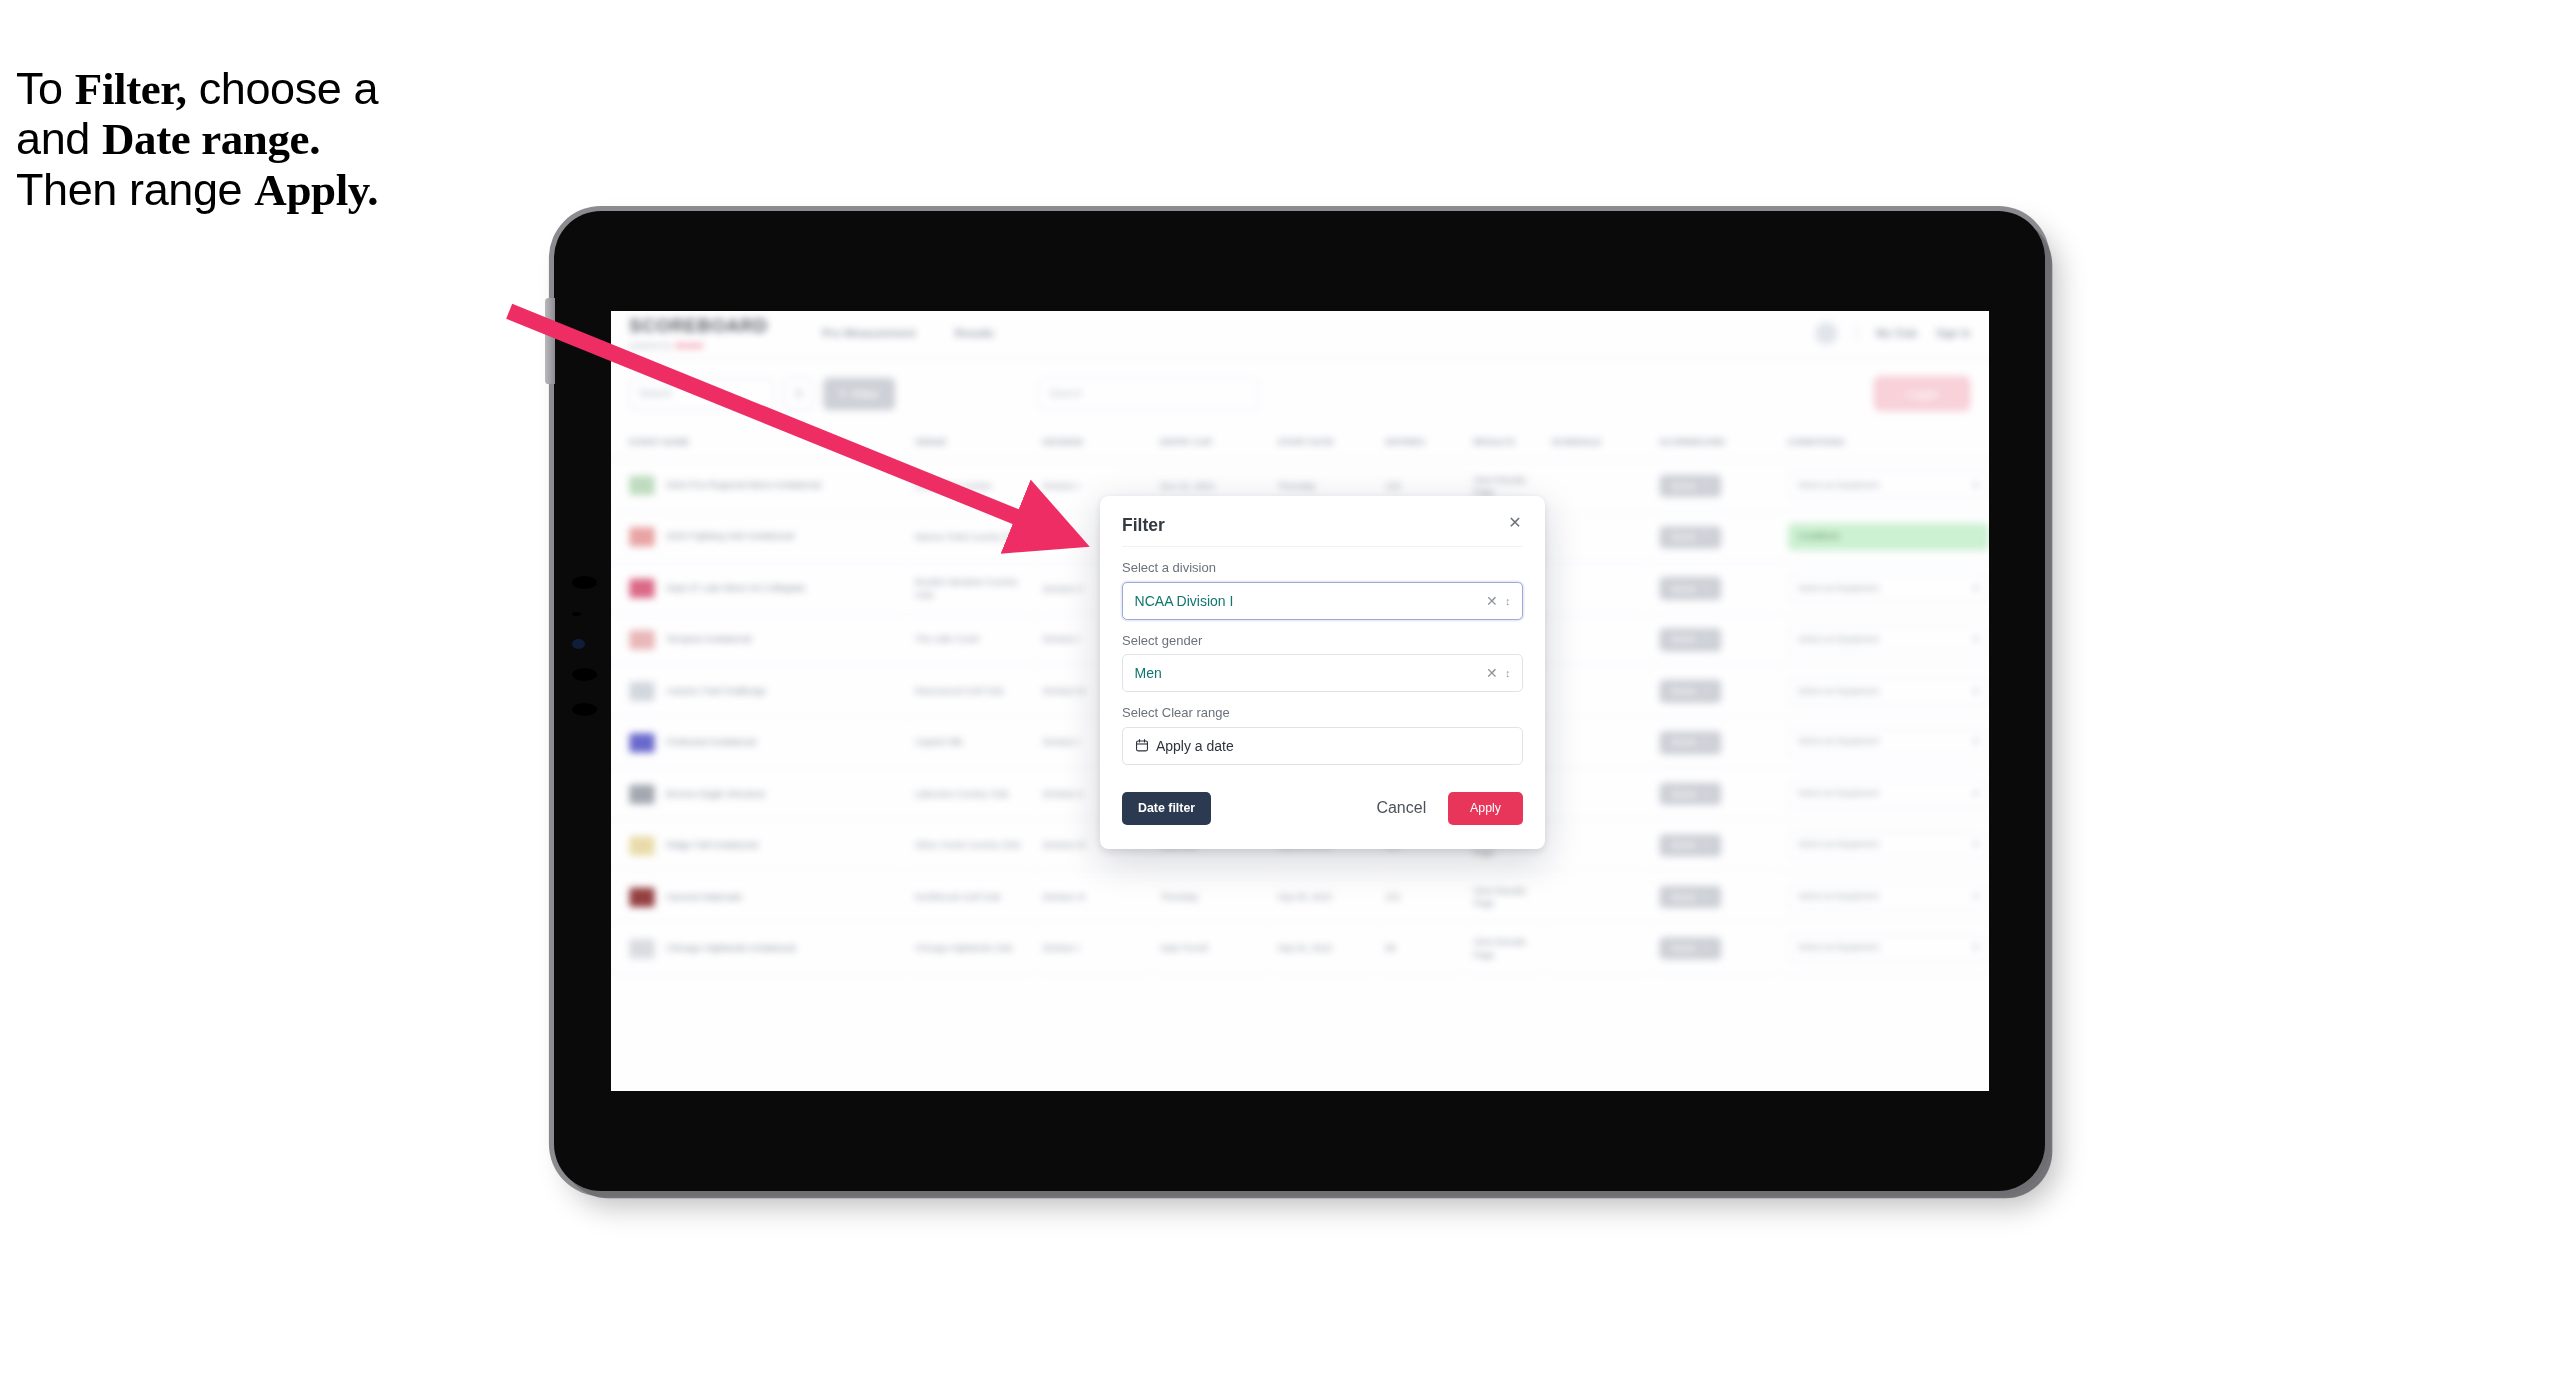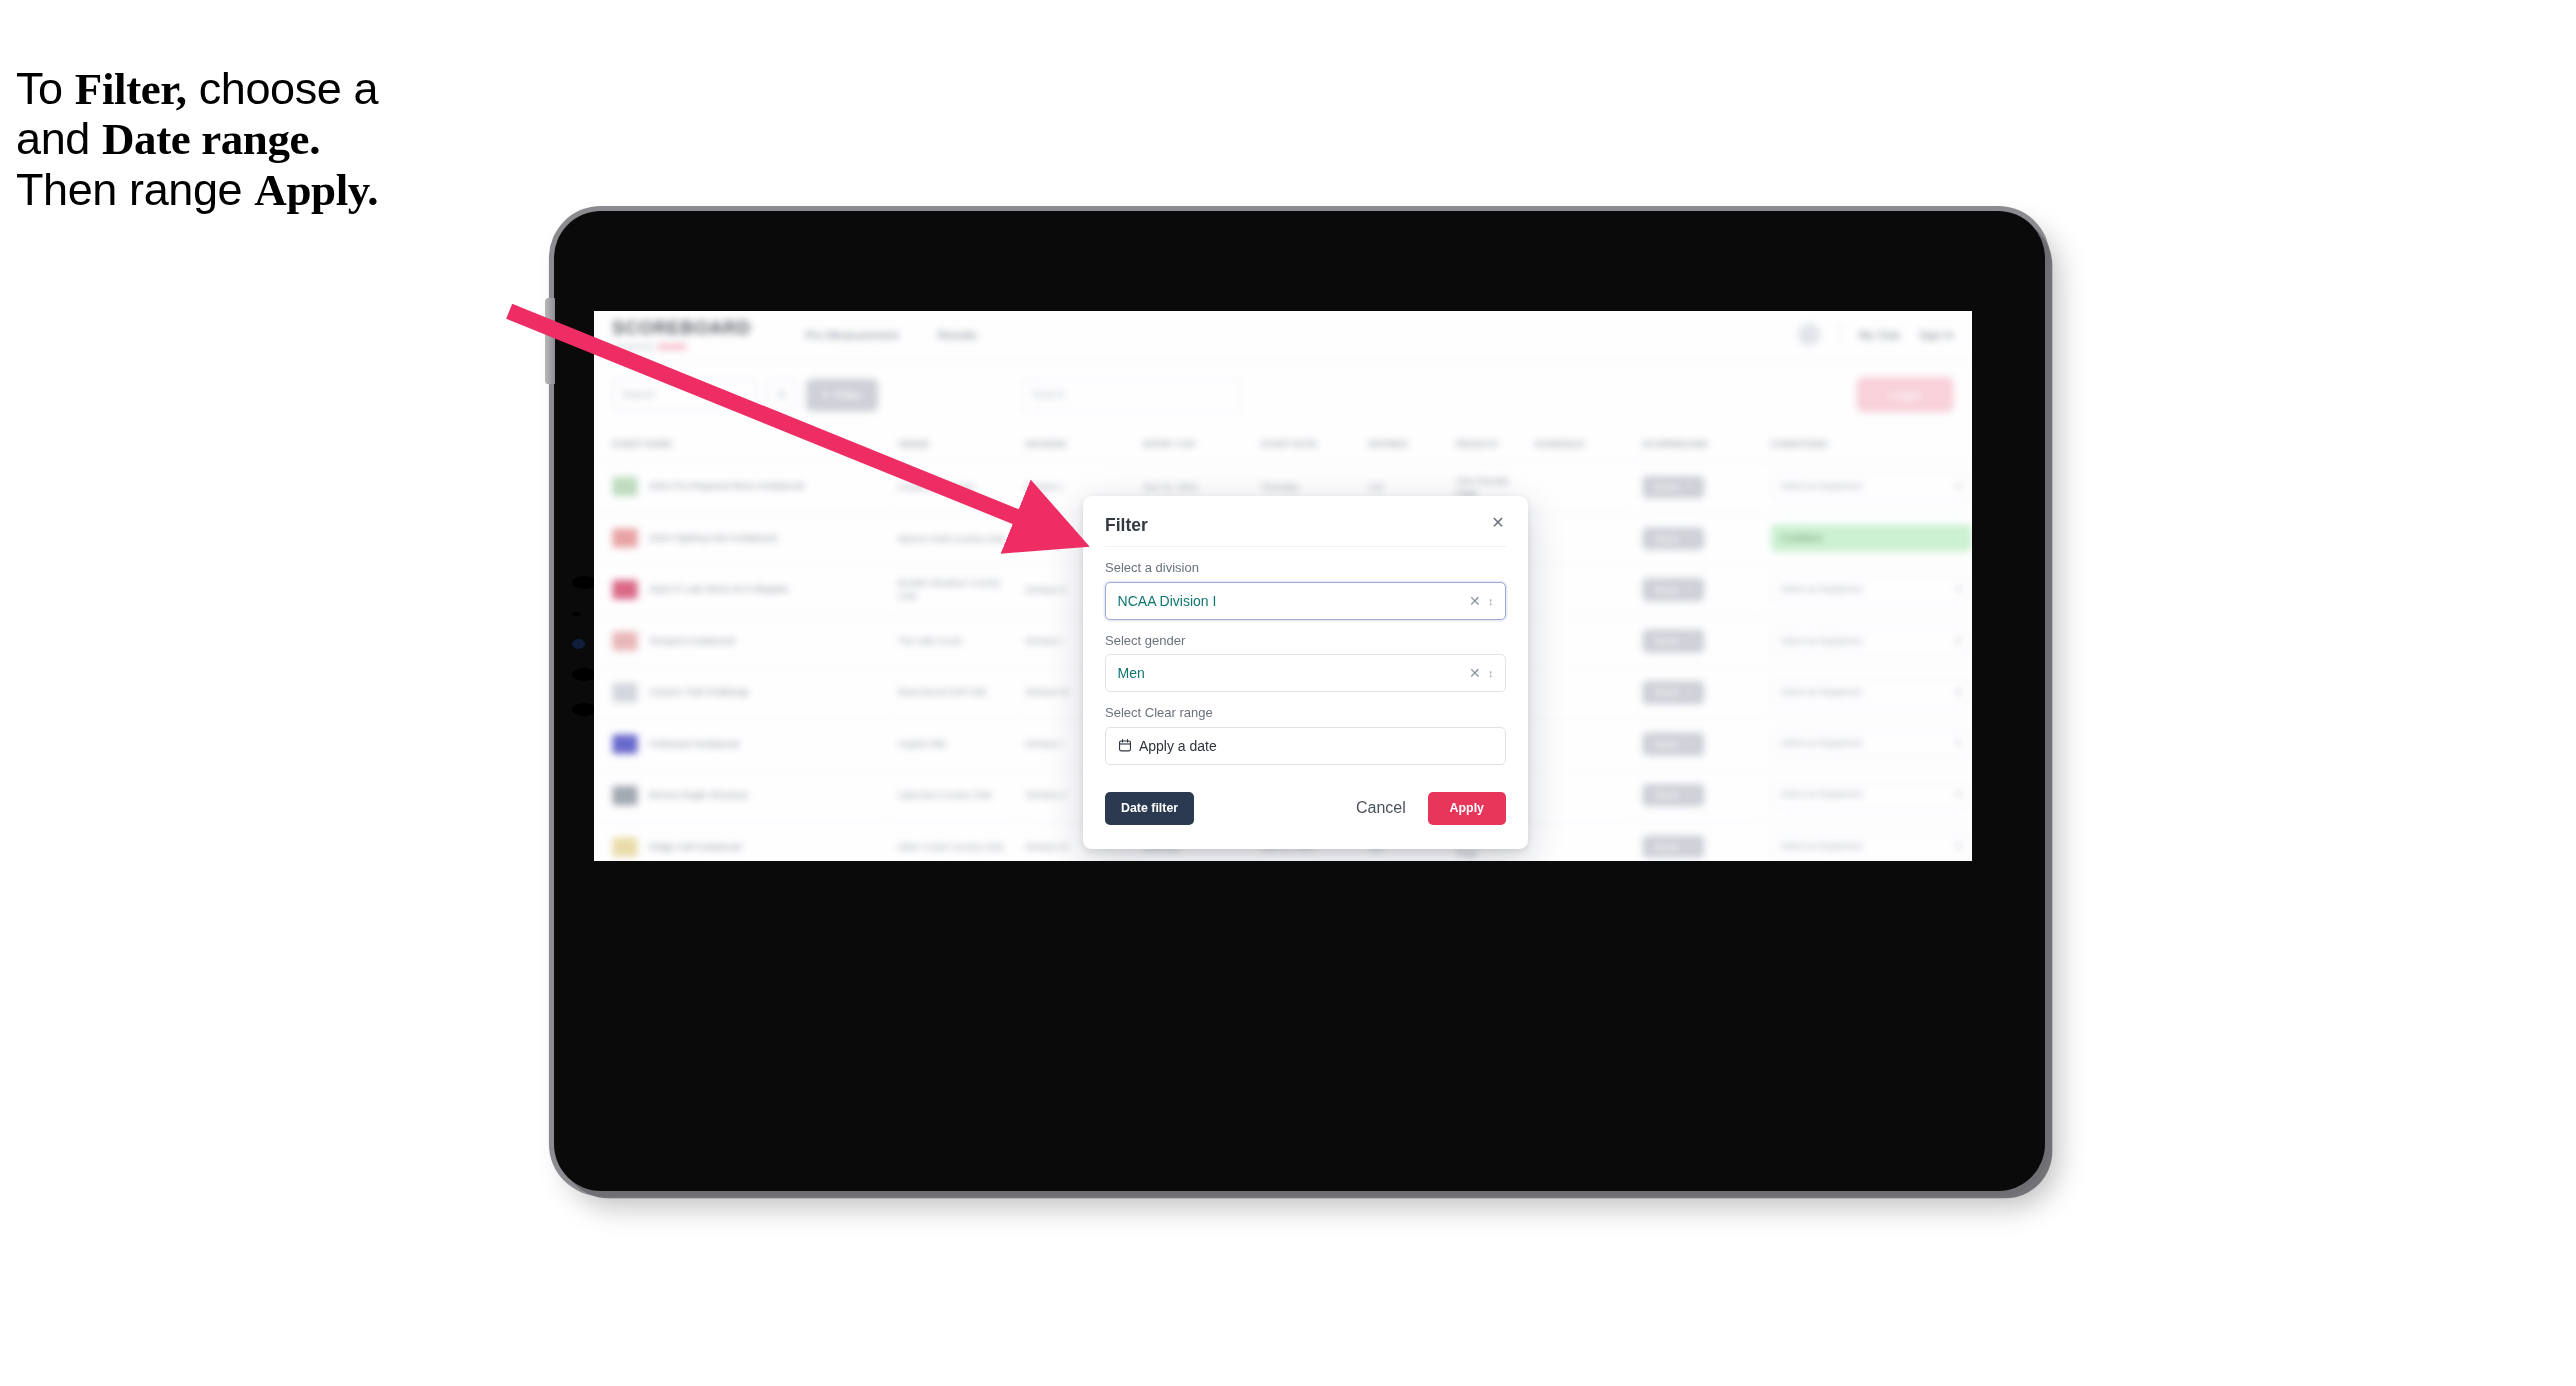--- a/index.html
+++ b/index.html
@@ -63,24 +63,24 @@
   }
   .edge-dot.d1 { top: 365px;  width: 25px; height: 13px; }
   .edge-dot.d2 { top: 401px;  width: 9.5px; height: 4.4px;  }
   .edge-dot.d3 { top: 428px;  width: 13px; height: 9.5px; background:#11203f; }
   .edge-dot.d4 { top: 457px;  width: 25px; height: 13px; }
   .edge-dot.d5 { top: 492px;  width: 25px; height: 13px; }
 
   
   #screen {
     position: absolute;
-    left: 40px;
+    left: 57px;
     top: 100px;
     width: 1378px;
-    height: 550px;
+    height: 780px;
     background: #ffffff;
     overflow: hidden;
   }
 
   
   #page {
     position: absolute;
     inset: 0;
     filter: blur(3.6px);
     transform: scale(1.01);
@@ -259,21 +259,21 @@
     background: #2b3a50; color: #ffffff;
     font-size: 12.4px; font-weight: 600;
     padding: 9.5px 16px;
   }
   .btn-cancel {
     background: transparent; color: #4c525a;
     font-size: 16px; margin-left: auto; padding: 9.5px 14.5px;
   }
   .btn-apply {
     background: #e8365a; color: #ffffff;
-    font-size: 12.4px; font-weight: 700;
+    font-size: 12.4px; font-weight: 400;
     padding: 9.5px 22px; margin-left: 7.3px;
   }
 
   
   #arrow {
     position: absolute;
     left: 0; top: 0;
     width: 2576px; height: 1386px;
     pointer-events: none;
   }

